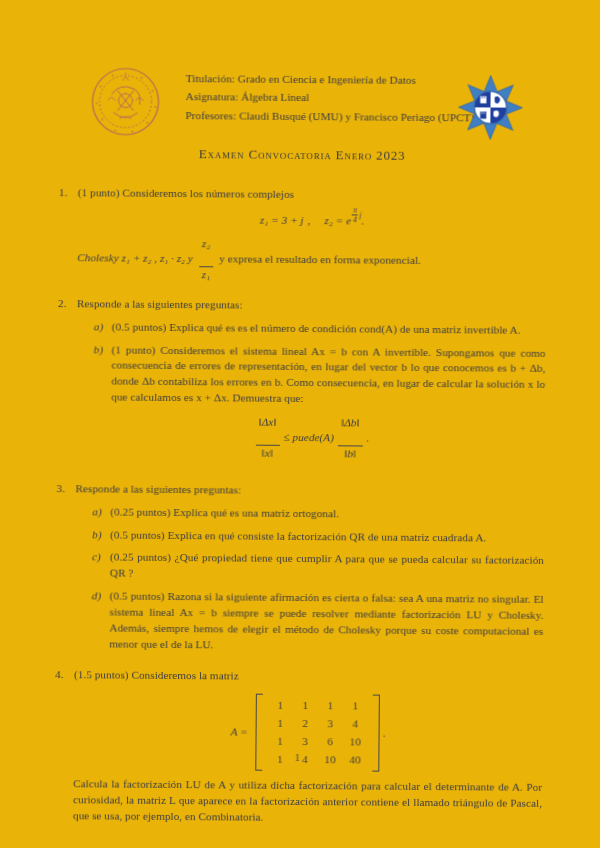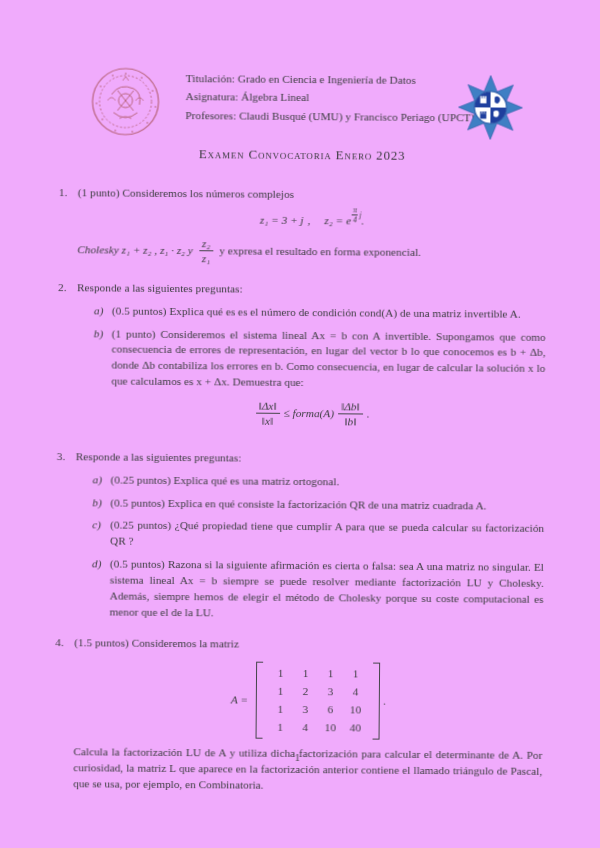--- a/index.html
+++ b/index.html
@@ -1,18 +1,18 @@
 <!DOCTYPE html>
 <html><head>
 <meta charset="utf-8">
 <style>
   html,body{margin:0;padding:0;background:#ffffff;}
   .page{
     position:relative;width:600px;height:848px;overflow:hidden;
-    background:#f0abfc;
+    background:#eab308;
     font-family:"Liberation Serif","DejaVu Serif",serif;
     color:#3d3d41;font-size:11.3px;line-height:1.4;
   }
   .tilt{position:absolute;inset:0;transform:rotate(.45deg);transform-origin:50% 50%;filter:blur(.25px);}
   .hdr-text{position:absolute;left:183px;top:72px;width:290px;}
   .hdr-text div{margin-bottom:2.5px;white-space:nowrap;}
   .logo-umu{position:absolute;left:87px;top:66px;}
   .logo-upct{position:absolute;left:454px;top:72px;}
   .doc-title{
     position:absolute;left:0;right:0;top:146px;text-align:center;
@@ -22,21 +22,21 @@
   .q{display:flex;gap:5px;margin-bottom:16px;}
   .qnum{min-width:14px;text-align:left;}
   .qbody{flex:1;text-align:justify;}
   .sub{display:flex;gap:5px;margin-left:17px;margin-top:7px;text-align:justify;}
   .sublabel{min-width:13px;font-style:italic;}
   .subbody{flex:1;text-align:justify;}
   .mathline{display:flex;justify-content:center;align-items:center;margin:9px 0 7px;font-style:italic;}
   .math{font-style:italic;}
   .gapped{margin:0 14px 0 4px;}
   .frac{display:inline-flex;flex-direction:column;align-items:center;line-height:1.12;vertical-align:middle;margin:0 4px;}
-  .frac .num{border-bottom:1px solid #45454a;padding:0 3px 1px;}
+  .frac .num{border-bottom:1px solid #45454a;padding:0 3px 17px;}
   .frac .den{padding-top:1px;}
   .exp{display:inline-flex;align-items:center;transform:translateY(-6px);font-size:7.5px;gap:1.5px;margin-left:1px;}
   .exp .frac{margin:0;}
   .exp .frac .num{border-bottom:.7px solid #45454a;padding:0 1px;}
   .calcline{margin-top:6px;display:flex;align-items:center;flex-wrap:wrap;gap:2px;}
   .mat-wrap{display:inline-flex;align-items:stretch;margin:0 3px 0 8px;}
   .brk{width:6px;}
   .brk.lb{border:1.5px solid #45454a;border-right:none;}
   .brk.rb{border:1.5px solid #45454a;border-left:none;}
   .matrix{display:grid;grid-template-columns:repeat(4,25px);row-gap:2px;padding:4px 5px;justify-items:center;align-content:center;}
@@ -173,21 +173,21 @@
           </div>
           <div class="sub">
             <span class="sublabel">b)</span>
             <span class="subbody">(1 punto) Consideremos el sistema lineal Ax = b con A invertible. Supongamos que como consecuencia de errores de representación, en lugar del vector b lo que conocemos es b + Δb, donde Δb contabiliza los errores en b. Como consecuencia, en lugar de calcular la solución x lo que calculamos es x + Δx. Demuestra que:</span>
           </div>
           <div class="mathline">
             <span class="frac">
               <span class="num">‖Δx‖</span>
               <span class="den">‖x‖</span>
             </span>
-            <span>≤ forma(A)</span>
+            <span>≤ puede(A)</span>
             <span class="frac">
               <span class="num">‖Δb‖</span>
               <span class="den">‖b‖</span>
             </span>
             <span>.</span>
           </div>
         </div>
       </div>
 
       <div class="q">

